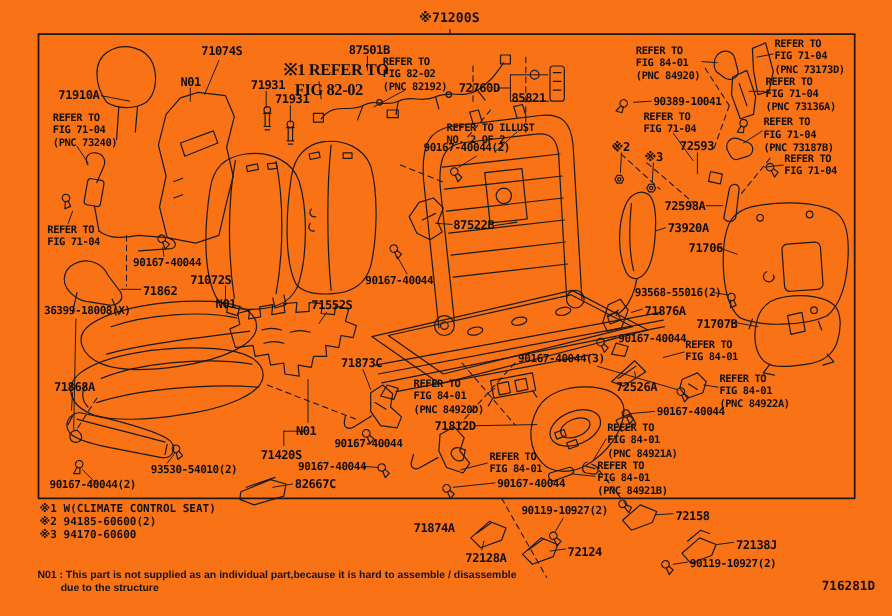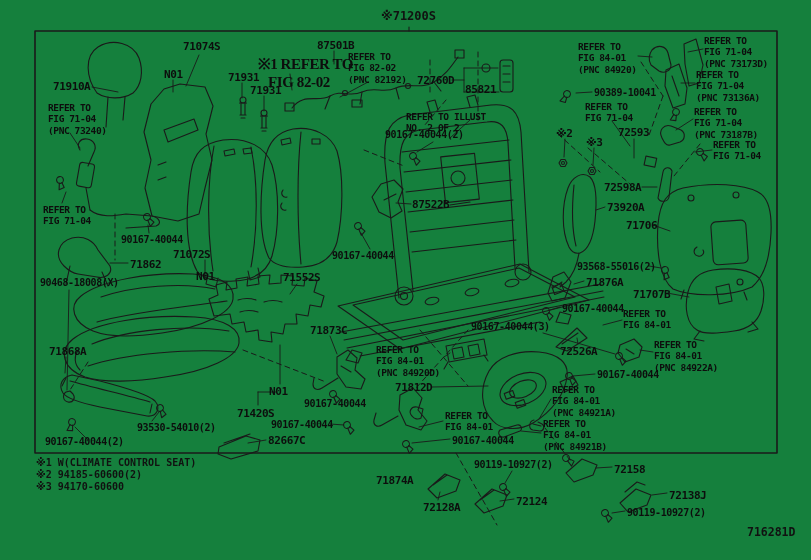--- a/index.html
+++ b/index.html
@@ -1,16 +1,16 @@
 <!DOCTYPE html>
 <html><head>
 <meta charset="utf-8">
 <style>
   html,body{margin:0;padding:0;background:#fff;}
-  #stage{position:relative;width:811px;height:560px;background:#15803d;overflow:hidden;
+  #stage{position:relative;width:811px;height:560px;background:#f97316;overflow:hidden;
          font-family:"DejaVu Sans Mono","DejaVu Sans",monospace;color:#111;}
   svg{position:absolute;left:0;top:0;}
   .ln{fill:none;stroke:#1a1a1a;stroke-width:1.1;stroke-linecap:round;stroke-linejoin:round;}
   .dash{fill:none;stroke:#1a1a1a;stroke-width:1;stroke-dasharray:5 4;stroke-linecap:round;}
   .part-label{position:absolute;font-weight:bold;font-size:11px;line-height:1.2;
               letter-spacing:-0.4px;white-space:pre;color:#0d0d0d;}
   .hdr-part{position:absolute;left:381px;top:9px;font-weight:bold;font-size:12px;white-space:pre;}
   .svc-note{position:absolute;left:469px;top:4px;font-family:"Liberation Sans",sans-serif;
             font-weight:bold;font-size:10px;line-height:1.25;white-space:pre;}
   .footnote{position:absolute;left:36px;font-weight:bold;font-size:10px;white-space:pre;}
@@ -266,21 +266,21 @@
       <div class="part-label" style="left: 604px; top: 181px;">72598A</div>
       <div class="part-label" style="left: 607px; top: 201px;">73920A</div>
       <div class="part-label" style="left: 626px; top: 219px;">71706</div>
       <div class="part-label" style="left: 412px; top: 198px;">87522B</div>
       <div class="part-label" style="left: 332px; top: 250px; font-size: 10px;">90167-40044</div>
       <div class="part-label" style="left: 121px; top: 234px; font-size: 10px;">90167-40044</div>
       <div class="part-label" style="left: 130px; top: 258px;">71862</div>
       <div class="part-label" style="left: 173px; top: 248px;">71072S</div>
       <div class="part-label" style="left: 196px; top: 270px;">N01</div>
       <div class="part-label" style="left: 283px; top: 271px;">71552S</div>
-      <div class="part-label" style="left: 40px; top: 277px; font-size: 10px;">90468-18008(X)</div>
+      <div class="part-label" style="left: 40px; top: 277px; font-size: 10px;">36399-18008(X)</div>
       <div class="part-label" style="left: 49px; top: 345px;">71868A</div>
       <div class="part-label" style="left: 310px; top: 324px;">71873C</div>
       <div class="part-label" style="left: 304px; top: 398px; font-size: 10px;">90167-40044</div>
       <div class="part-label" style="left: 269px; top: 385px;">N01</div>
       <div class="part-label" style="left: 237px; top: 407px;">71420S</div>
       <div class="part-label" style="left: 271px; top: 419px; font-size: 10px;">90167-40044</div>
       <div class="part-label" style="left: 137px; top: 422px; font-size: 10px;">93530-54010(2)</div>
       <div class="part-label" style="left: 45px; top: 436px; font-size: 10px;">90167-40044(2)</div>
       <div class="part-label" style="left: 268px; top: 434px;">82667C</div>
       <div class="part-label" style="left: 385px; top: 129px; font-size: 10px;">90167-40044(2)</div>
@@ -344,15 +344,17 @@
       <div class="part-label" style="left: 445px; top: 410px; font-size: 9.5px;">REFER TO
 FIG 84-01</div>
       <div class="part-label" style="left: 543px; top: 418px; font-size: 9.5px;">REFER TO
 FIG 84-01
 (PNC 84921B)</div>
     </div>
 
   <div class="footnote" style="top:457px">※1 W(CLIMATE CONTROL SEAT)</div>
   <div class="footnote" style="top:469px">※2 94185-60600(2)</div>
   <div class="footnote" style="top:481px">※3 94170-60600</div>
+  <div class="n01-note">N01 : This part is not supplied as an individual part,because it is hard to assemble / disassemble
+        due to the structure</div>
   <div class="doc-num">716281D</div>
 
 </div>
 
 </body></html>

